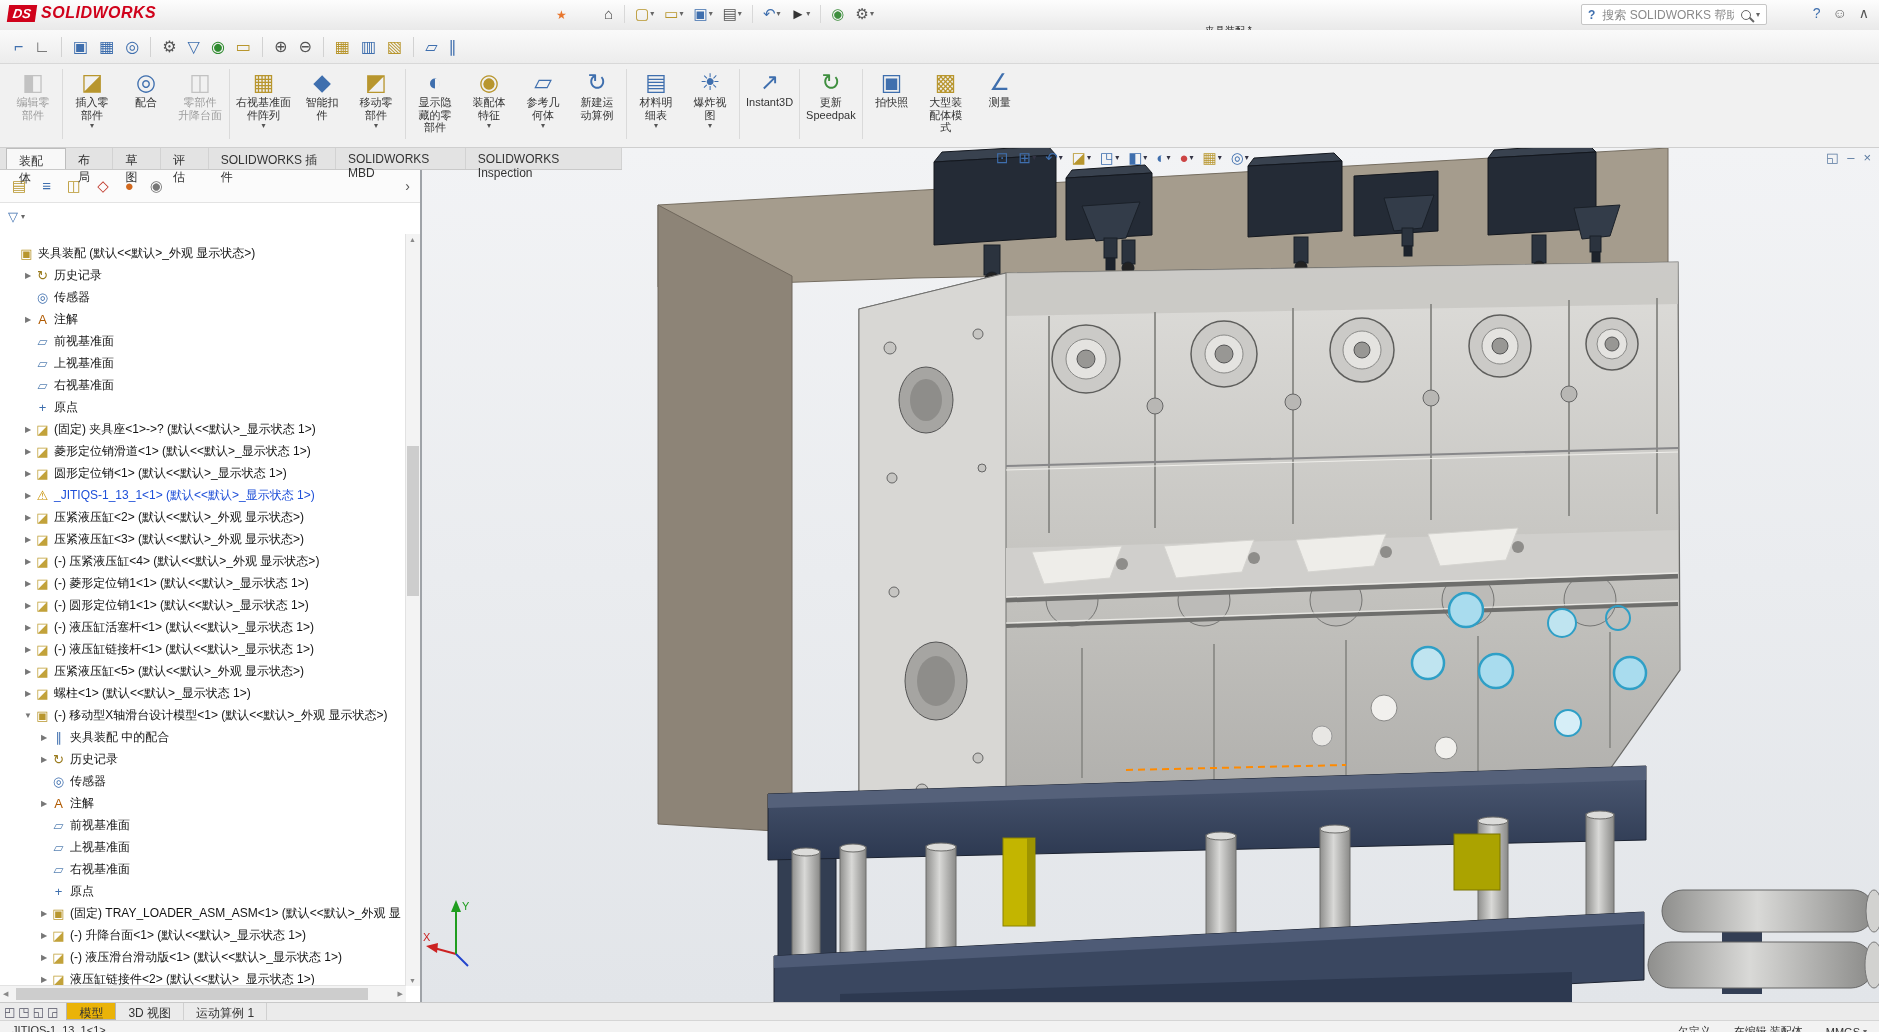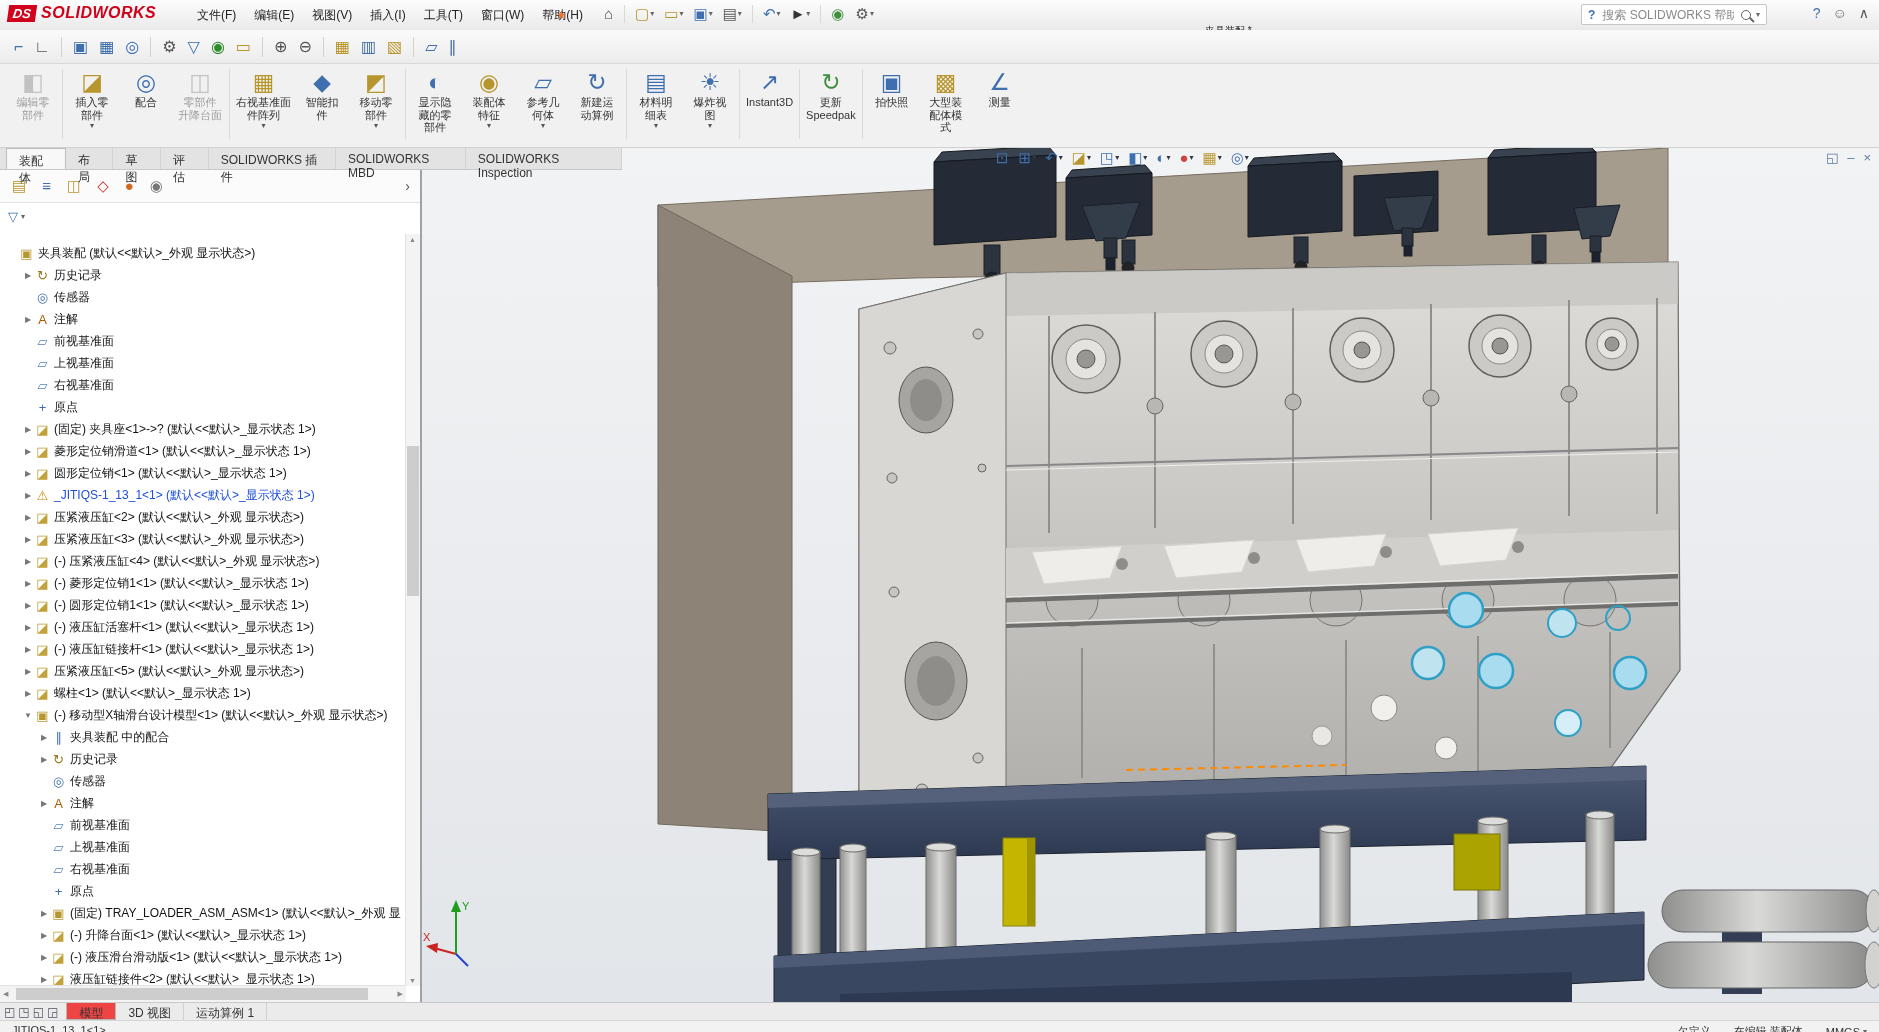--- a/index.html
+++ b/index.html
@@ -77,43 +77,34 @@
   .vthumb{position:absolute;top:212px;left:1px;width:12px;height:150px;background:#cdcdcd;}
   .hscroll{position:absolute;bottom:0;left:0;right:14px;height:16px;background:#f3f3f3;border-top:1px solid #e2e2e2;}
   .hscroll .lt{position:absolute;left:3px;top:4px;font-size:7px;color:#888;}
   .hscroll .rt{position:absolute;right:3px;top:4px;font-size:7px;color:#888;}
   .hthumb{position:absolute;left:16px;top:2px;height:12px;width:352px;background:#cdcdcd;}
   
   .bottomtabs{position:absolute;top:1002px;left:0;width:100%;height:18px;background:#ebebeb;border-top:1px solid #c9c9c9;display:flex;align-items:stretch;padding-left:4px;box-sizing:border-box;z-index:40;}
   .paneicons{display:flex;align-items:center;gap:3px;margin-right:8px;}
   .paneicons .g{font-size:12px;}
   .btab{padding:2px 12px 0;font-size:12px;color:#333;border-right:1px solid #d0d0d0;}
-  .btab.active{background:#ef4444;border:1px solid #b5b5b5;border-top:none;}
+  .btab.active{background:#eab308;border:1px solid #b5b5b5;border-top:none;}
   .statusbar{position:absolute;top:1020px;left:0;width:100%;height:22px;background:#f2f2f2;border-top:1px solid #d5d5d5;font-size:11px;color:#333;z-index:40;}
   .status-left{position:absolute;left:6px;top:3px;}
   .status-right{position:absolute;right:12px;top:3px;display:flex;gap:20px;align-items:center;}
   .status-right .it{display:flex;gap:3px;align-items:center;}
 </style>
 </head>
 <body>
 
 <header class="titlebar">
   <div class="logo">
     <span class="mark">DS</span>
     <span class="brand">SOLIDWORKS</span>
   </div>
-  <nav class="menus">
-    <span class="menu">文件(F)</span>
-      <span class="menu">编辑(E)</span>
-      <span class="menu">视图(V)</span>
-      <span class="menu">插入(I)</span>
-      <span class="menu">工具(T)</span>
-      <span class="menu">窗口(W)</span>
-      <span class="menu">帮助(H)</span>
-  </nav>
   <span class="pin" style="color: rgb(232, 118, 45);">★</span>
   <div class="tb-icons">
     <span class="tbi">
         <span class="g" style="color: rgb(68, 68, 68);">⌂</span>
         <span class="dd"></span>
       </span>
       <span class="tbi sep">
         <span class="g"></span>
         <span class="dd"></span>
       </span>

